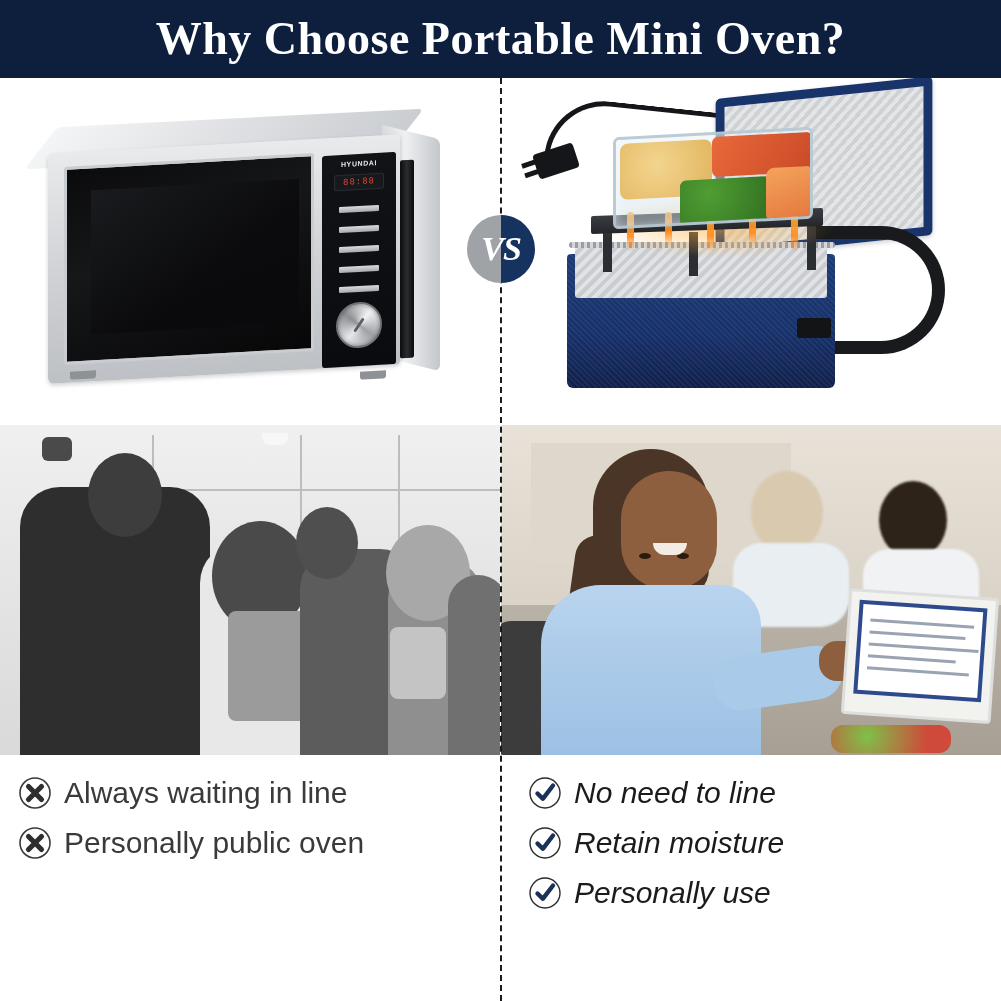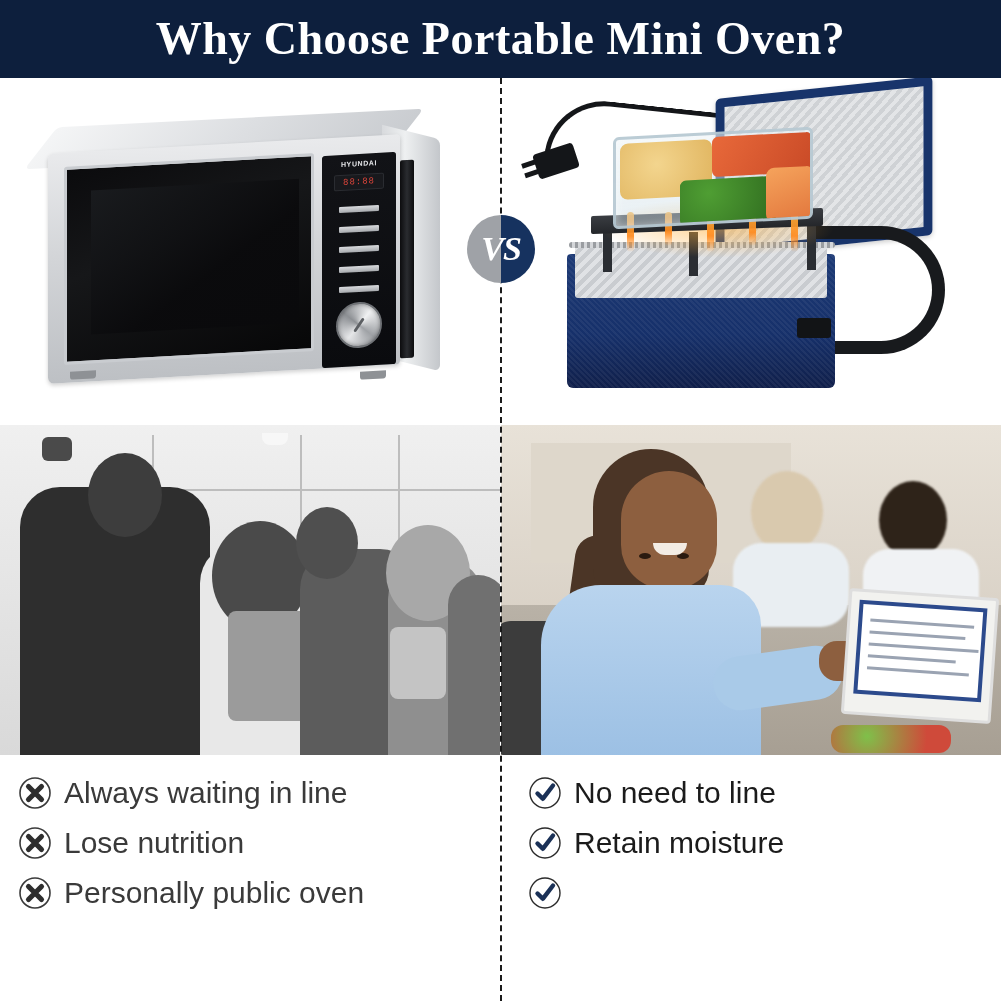--- a/index.html
+++ b/index.html
@@ -251,21 +251,21 @@
   .list { position:absolute; top:8px; width:470px; }
   .list-left { left:18px; }
   .list-right { left:528px; }
   .item { display:flex; align-items:center; height:50px; }
   .mark { width:34px; height:34px; flex:0 0 34px; margin-right:12px; position:relative; }
   .mark svg { display:block; width:34px; height:34px; }
   .item-label {
     font-size:30px; color:#3a3a3a; line-height:1; white-space:nowrap;
     font-family:"Liberation Sans", sans-serif;
   }
-  .list-right .item-label { color:#1b1b1b; }
+  .list-right .item-label { color:#1b1b1b;font-style:italic; }
 </style>
 </head>
 <body>
 
 <div class="page">
 
   <div class="banner">
     <div class="banner-title">Why Choose Portable Mini Oven?</div>
   </div>
 
@@ -402,29 +402,20 @@
         </span>
         <span class="item-label">Always waiting in line</span>
       </div>
       <div class="item">
         <span class="mark">
           <svg viewBox="0 0 34 34">
               <circle cx="17" cy="17" r="15" fill="none" stroke="#3a3a3a" stroke-width="1.6"></circle>
               <path d="M10.5 10.5 L23.5 23.5 M23.5 10.5 L10.5 23.5" stroke="#2e2e2e" stroke-width="5.2" stroke-linecap="round"></path>
             </svg>
         </span>
-        <span class="item-label">Lose nutrition</span>
-      </div>
-      <div class="item">
-        <span class="mark">
-          <svg viewBox="0 0 34 34">
-              <circle cx="17" cy="17" r="15" fill="none" stroke="#3a3a3a" stroke-width="1.6"></circle>
-              <path d="M10.5 10.5 L23.5 23.5 M23.5 10.5 L10.5 23.5" stroke="#2e2e2e" stroke-width="5.2" stroke-linecap="round"></path>
-            </svg>
-        </span>
         <span class="item-label">Personally public oven</span>
       </div>
     </div>
 
     <div class="list list-right">
       <div class="item">
         <span class="mark">
           <svg viewBox="0 0 34 34">
               <circle cx="17" cy="17" r="15" fill="none" stroke="#2b2b2b" stroke-width="1.4"></circle>
               <path d="M9.5 17.5 L14.8 22.8 L25 9.5" fill="none" stroke="#1b3157" stroke-width="4.4" stroke-linecap="round" stroke-linejoin="round"></path>
@@ -441,17 +432,18 @@
         </span>
         <span class="item-label">Retain moisture</span>
       </div>
       <div class="item">
         <span class="mark">
           <svg viewBox="0 0 34 34">
               <circle cx="17" cy="17" r="15" fill="none" stroke="#2b2b2b" stroke-width="1.4"></circle>
               <path d="M9.5 17.5 L14.8 22.8 L25 9.5" fill="none" stroke="#1b3157" stroke-width="4.4" stroke-linecap="round" stroke-linejoin="round"></path>
             </svg>
         </span>
+        <span class="item-label">Personally use</span>
       </div>
     </div>
   </div>
 
 </div>
 
 </body></html>

